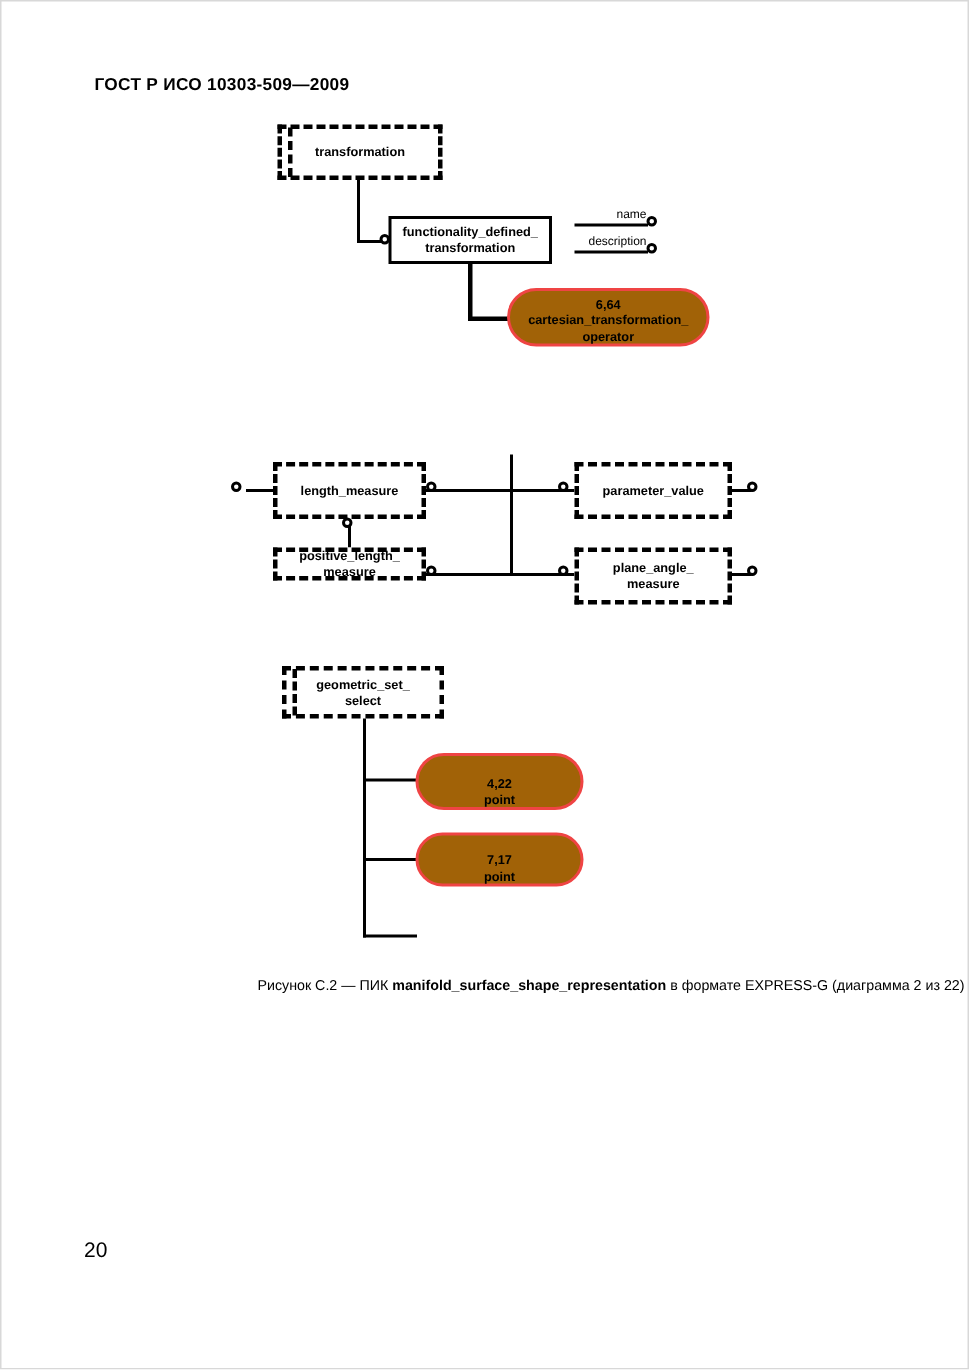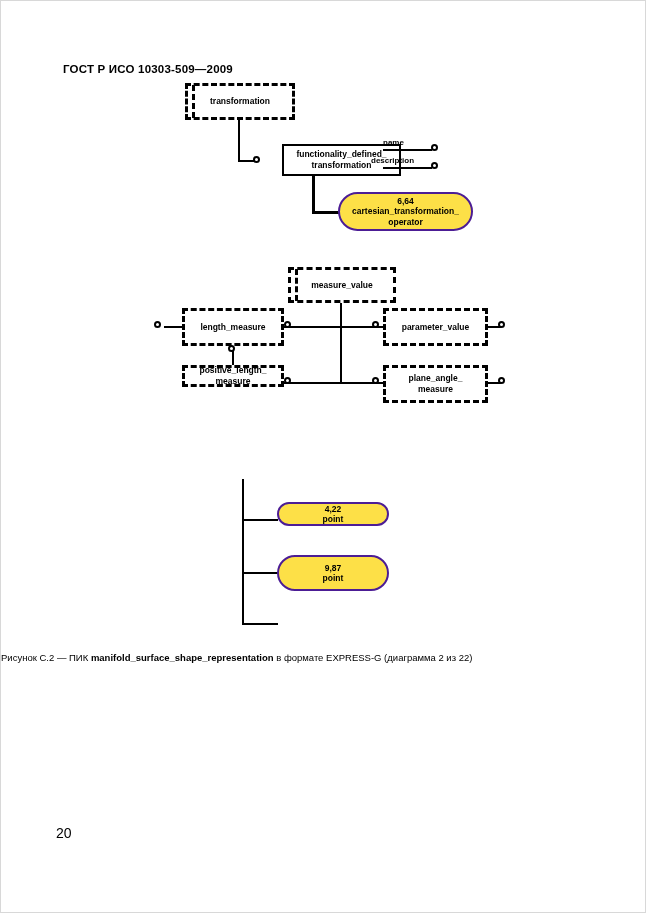--- a/index.html
+++ b/index.html
@@ -10,48 +10,48 @@
     overflow:hidden; border:1px solid #d8d8d8;
   }
   .hdr { position:absolute; font-weight:bold; font-size:11.5px; letter-spacing:0.2px; }
   .dbox { position:absolute; border:3px dashed #000; background:#fff;
     display:flex; flex-direction:column; align-items:center; justify-content:center;
     text-align:center; font-weight:bold; font-size:8.5px; line-height:11px; }
   .sbar { position:absolute; left:4px; top:-1px; bottom:-1px; width:0; border-left:3px dashed #000; }
   .ebox { position:absolute; border:2px solid #000; background:#fff;
     display:flex; flex-direction:column; align-items:center; justify-content:center;
     text-align:center; font-weight:bold; font-size:8.5px; line-height:11px; }
-  .oval { position:absolute; border:2px solid #4c1d95; background:#fde047; border-radius:20px;
-    display:flex; flex-direction:column; align-items:center; justify-content:center;
+  .oval { position:absolute; border:2px solid #ef4444; background:#a16207; border-radius:20px;
+    display:flex; flex-direction:column; align-items:center; justify-content:flex-end;
     text-align:center; font-weight:bold; font-size:8.5px; line-height:10.5px; }
   .hl, .vl { position:absolute; background:#000; }
   .circ { position:absolute; width:7px; height:7px; border:2px solid #000;
     border-radius:50%; background:#fff; z-index:3; }
-  .lbl { position:absolute; font-weight:bold; font-size:8px; text-align:left; }
-  .caption { position:absolute; left:0; right:2px; text-align:left; font-size:9.5px; }
+  .lbl { position:absolute; font-weight:normal; font-size:8px; text-align:right; }
+  .caption { position:absolute; left:0; right:2px; text-align:right; font-size:9.5px; }
   .caption b { font-weight:bold; }
   .pagenum { position:absolute; font-size:14px; }
 </style>
 </head>
 <body>
 
 <div class="page">
 
-  <div class="hdr" style="left:52px; top:62px;padding-left:10px;">ГОСТ Р ИСО 10303-509—2009</div>
+  <div class="hdr" style="left:52px; top:50px;padding-left:10px;">ГОСТ Р ИСО 10303-509—2009</div>
 
   <div class="vl" style="left:237px; top:119px; width:2px; height:41px;"></div>
   <div class="hl" style="left:237px; top:159px; width:16px; height:2px;"></div>
   <div class="circ" style="left:252px; top:155px;"></div>
 
   <div class="dbox" style="left:184px; top:82px; width:110px; height:37px;">
     <div class="sbar"></div>
     <span>transformation</span>
   </div>
 
-  <div class="ebox" style="left:281px; top:143px; width:119px; height:32px;">
+  <div class="ebox" style="left:258px; top:143px; width:109px; height:32px;">
     <span>functionality_defined_</span>
     <span>transformation</span>
   </div>
 
   <div class="hl" style="left:382px; top:148px; width:49px; height:2px;"></div>
   <div class="lbl" style="left:382px; top:137px; width:48px;">name</div>
   <div class="circ" style="left:430px; top:143px;"></div>
 
   <div class="hl" style="left:382px; top:166px; width:49px; height:2px;"></div>
   <div class="lbl" style="left:370px; top:155px; width:60px;">description</div>
@@ -61,24 +61,20 @@
   <div class="hl" style="left:311px; top:210px; width:27px; height:3px;"></div>
 
   <div class="oval" style="left:337px; top:191px; width:135px; height:39px;">
     <span>6,64</span>
     <span>cartesian_transformation_</span>
     <span>operator</span>
   </div>
 
   <div class="vl" style="left:339px; top:302px; width:2px; height:81px;"></div>
 
-  <div class="dbox" style="left:287px; top:266px; width:108px; height:36px;">
-    <div class="sbar"></div>
-    <span>measure_value</span>
-  </div>
 
   <div class="hl" style="left:163px; top:325px; width:18px; height:2px;"></div>
   <div class="circ" style="left:153px; top:320px;"></div>
 
   <div class="hl" style="left:283px; top:325px; width:99px; height:2px;"></div>
   <div class="circ" style="left:283px; top:320px;"></div>
   <div class="circ" style="left:371px; top:320px;"></div>
 
   <div class="dbox" style="left:181px; top:307px; width:102px; height:38px;">
     <span>length_measure</span>
@@ -104,33 +100,38 @@
   <div class="circ" style="left:371px; top:376px;"></div>
 
   <div class="dbox" style="left:382px; top:364px; width:105px; height:38px;">
     <span>plane_angle_</span>
     <span>measure</span>
   </div>
 
   <div class="hl" style="left:487px; top:381px; width:13px; height:2px;"></div>
   <div class="circ" style="left:497px; top:376px;"></div>
 
+  <div class="dbox" style="left:187px; top:443px; width:108px; height:35px;">
+    <div class="sbar"></div>
+    <span>geometric_set_</span>
+    <span>select</span>
+  </div>
 
   <div class="vl" style="left:241px; top:478px; width:2px; height:146px;"></div>
   <div class="hl" style="left:241px; top:518px; width:36px; height:2px;"></div>
   <div class="hl" style="left:241px; top:571px; width:36px; height:2px;"></div>
   <div class="hl" style="left:241px; top:622px; width:36px; height:2px;"></div>
 
-  <div class="oval" style="left:276px; top:501px; width:112px; height:24px;">
+  <div class="oval" style="left:276px; top:501px; width:112px; height:38px;">
     <span>4,22</span>
     <span>point</span>
   </div>
 
   <div class="oval" style="left:276px; top:554px; width:112px; height:36px;">
-    <span>9,87</span>
+    <span>7,17</span>
     <span>point</span>
   </div>
 
 
   <div class="caption" style="top:651px;"><span>Рисунок С.2 — ПИК </span><b>manifold_surface_shape_representation</b><span> в формате EXPRESS-G (диаграмма 2 из 22)</span></div>
 
   <div class="pagenum" style="left:55px; top:824px;">20</div>
 
 </div>
 

